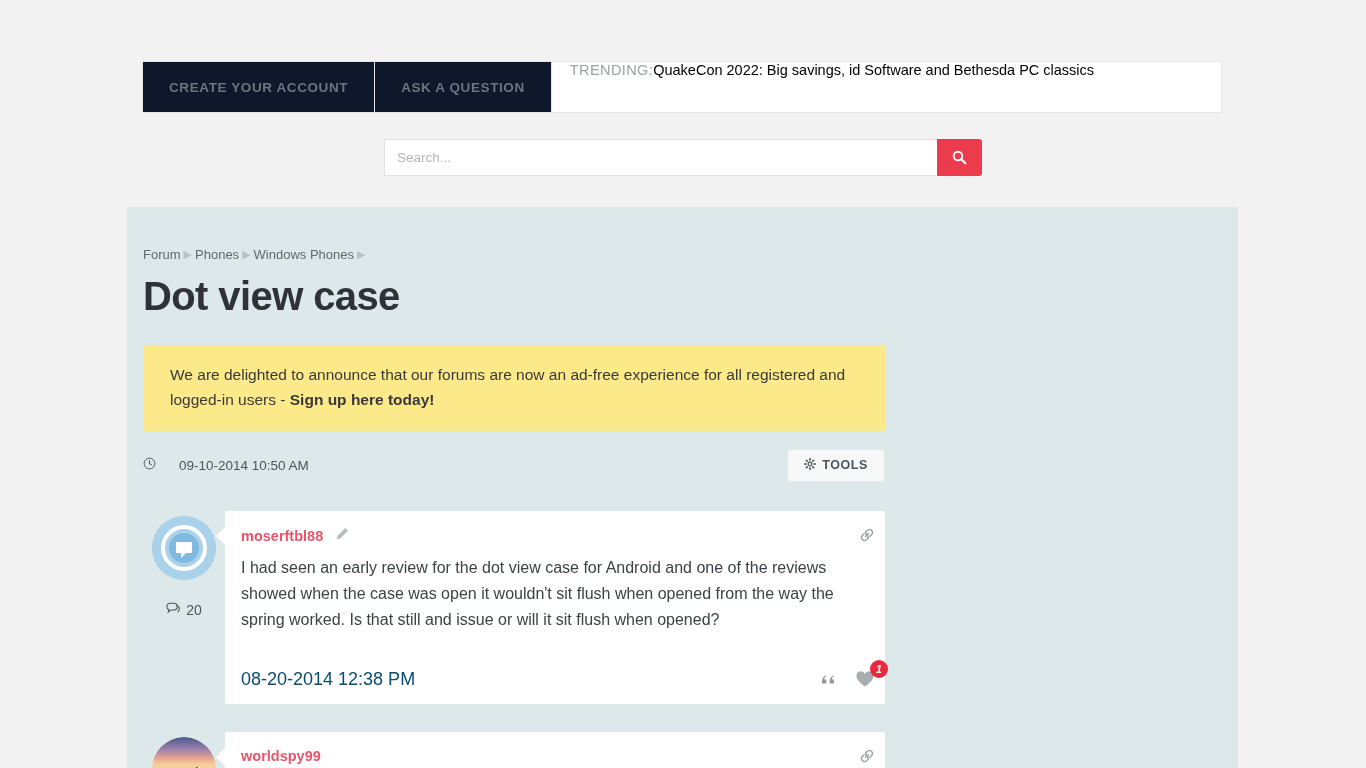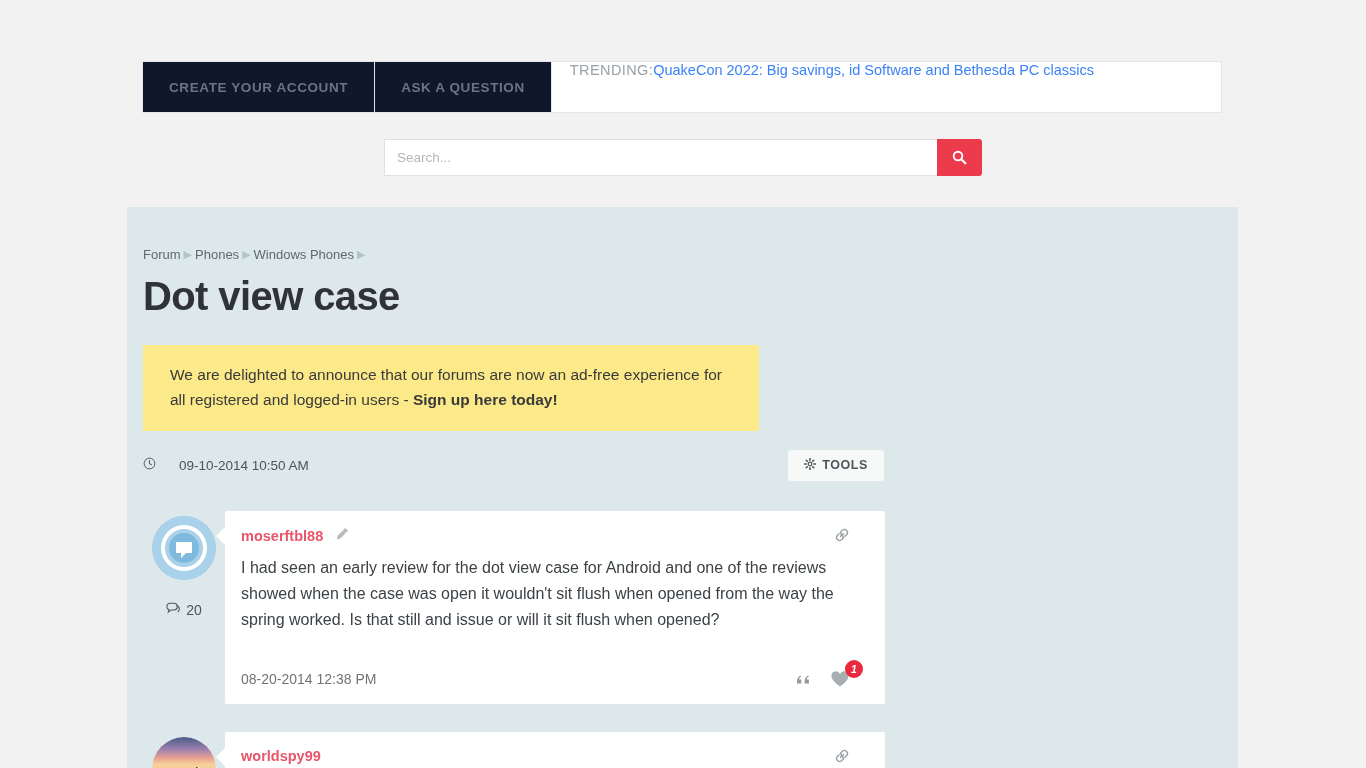--- a/index.html
+++ b/index.html
@@ -40,21 +40,21 @@
     display: flex; align-items: flex-start;
     padding-left: 18px;
   }
   .trending-label {
     font-size: 14.5px;
     color: #9aa1a8;
     letter-spacing: 0.4px;
   }
   .trending-link {
     font-size: 14.5px;
-    color: #3b82f6;
+    color: #000000;
     text-decoration: none;
     cursor: pointer;
   }
 
   
   .searchrow {
     position: absolute;
     left: 384px; top: 139px;
     width: 598px; height: 37px;
     display: flex;
@@ -107,21 +107,21 @@
     margin-top: 13px;
     font-size: 40px;
     font-weight: bold;
     color: #2f3337;
     letter-spacing: -0.6px;
     line-height: 1.05;
   }
 
   .notice {
     margin-top: 28px;
-    width: 616px;
+    width: 742px;
     background: #fbe98a;
     padding: 17px 26px 19px 27px;
     font-size: 15.5px;
     line-height: 1.62;
     color: #3a3a3a;
   }
   .notice b { font-weight: bold; }
 
   .metarow {
     margin-top: 16px;
@@ -171,21 +171,21 @@
   .post-count {
     margin-top: 22px;
     display: flex; align-items: center; gap: 5px;
     font-size: 14px; color: #4d5559;
   }
 
   .post-body {
     flex: 1;
     background: #fff;
     border-radius: 2px;
-    padding: 16px 35px 0 16px;
+    padding: 16px 10px 0 16px;
     position: relative;
     min-height: 50px;
   }
   .post-body::before {
     content: "";
     position: absolute;
     left: -9px; top: 16px;
     width: 0; height: 0;
     border-top: 9px solid transparent;
     border-bottom: 9px solid transparent;
@@ -214,21 +214,21 @@
     font-size: 16px;
     line-height: 1.61;
     color: #3c4246;
     max-width: 640px;
   }
   .post-foot {
     margin-top: 22px;
     height: 50px;
     display: flex; align-items: center; justify-content: space-between;
   }
-  .post-date { font-size: 14px; color: #737373; }
+  .post-date { font-size: 18px; color: #0c4a6e; }
   .post-actions { display: flex; align-items: center; gap: 18px; }
   .action-icon { cursor: pointer; display: flex; align-items: center; }
   .like-wrap { position: relative; display: flex; align-items: center; }
   .like-badge {
     position: absolute;
     left: 15px; top: -10px;
     background: #e8293e;
     color: #fff;
     font-size: 10.5px;
     font-weight: bold;

